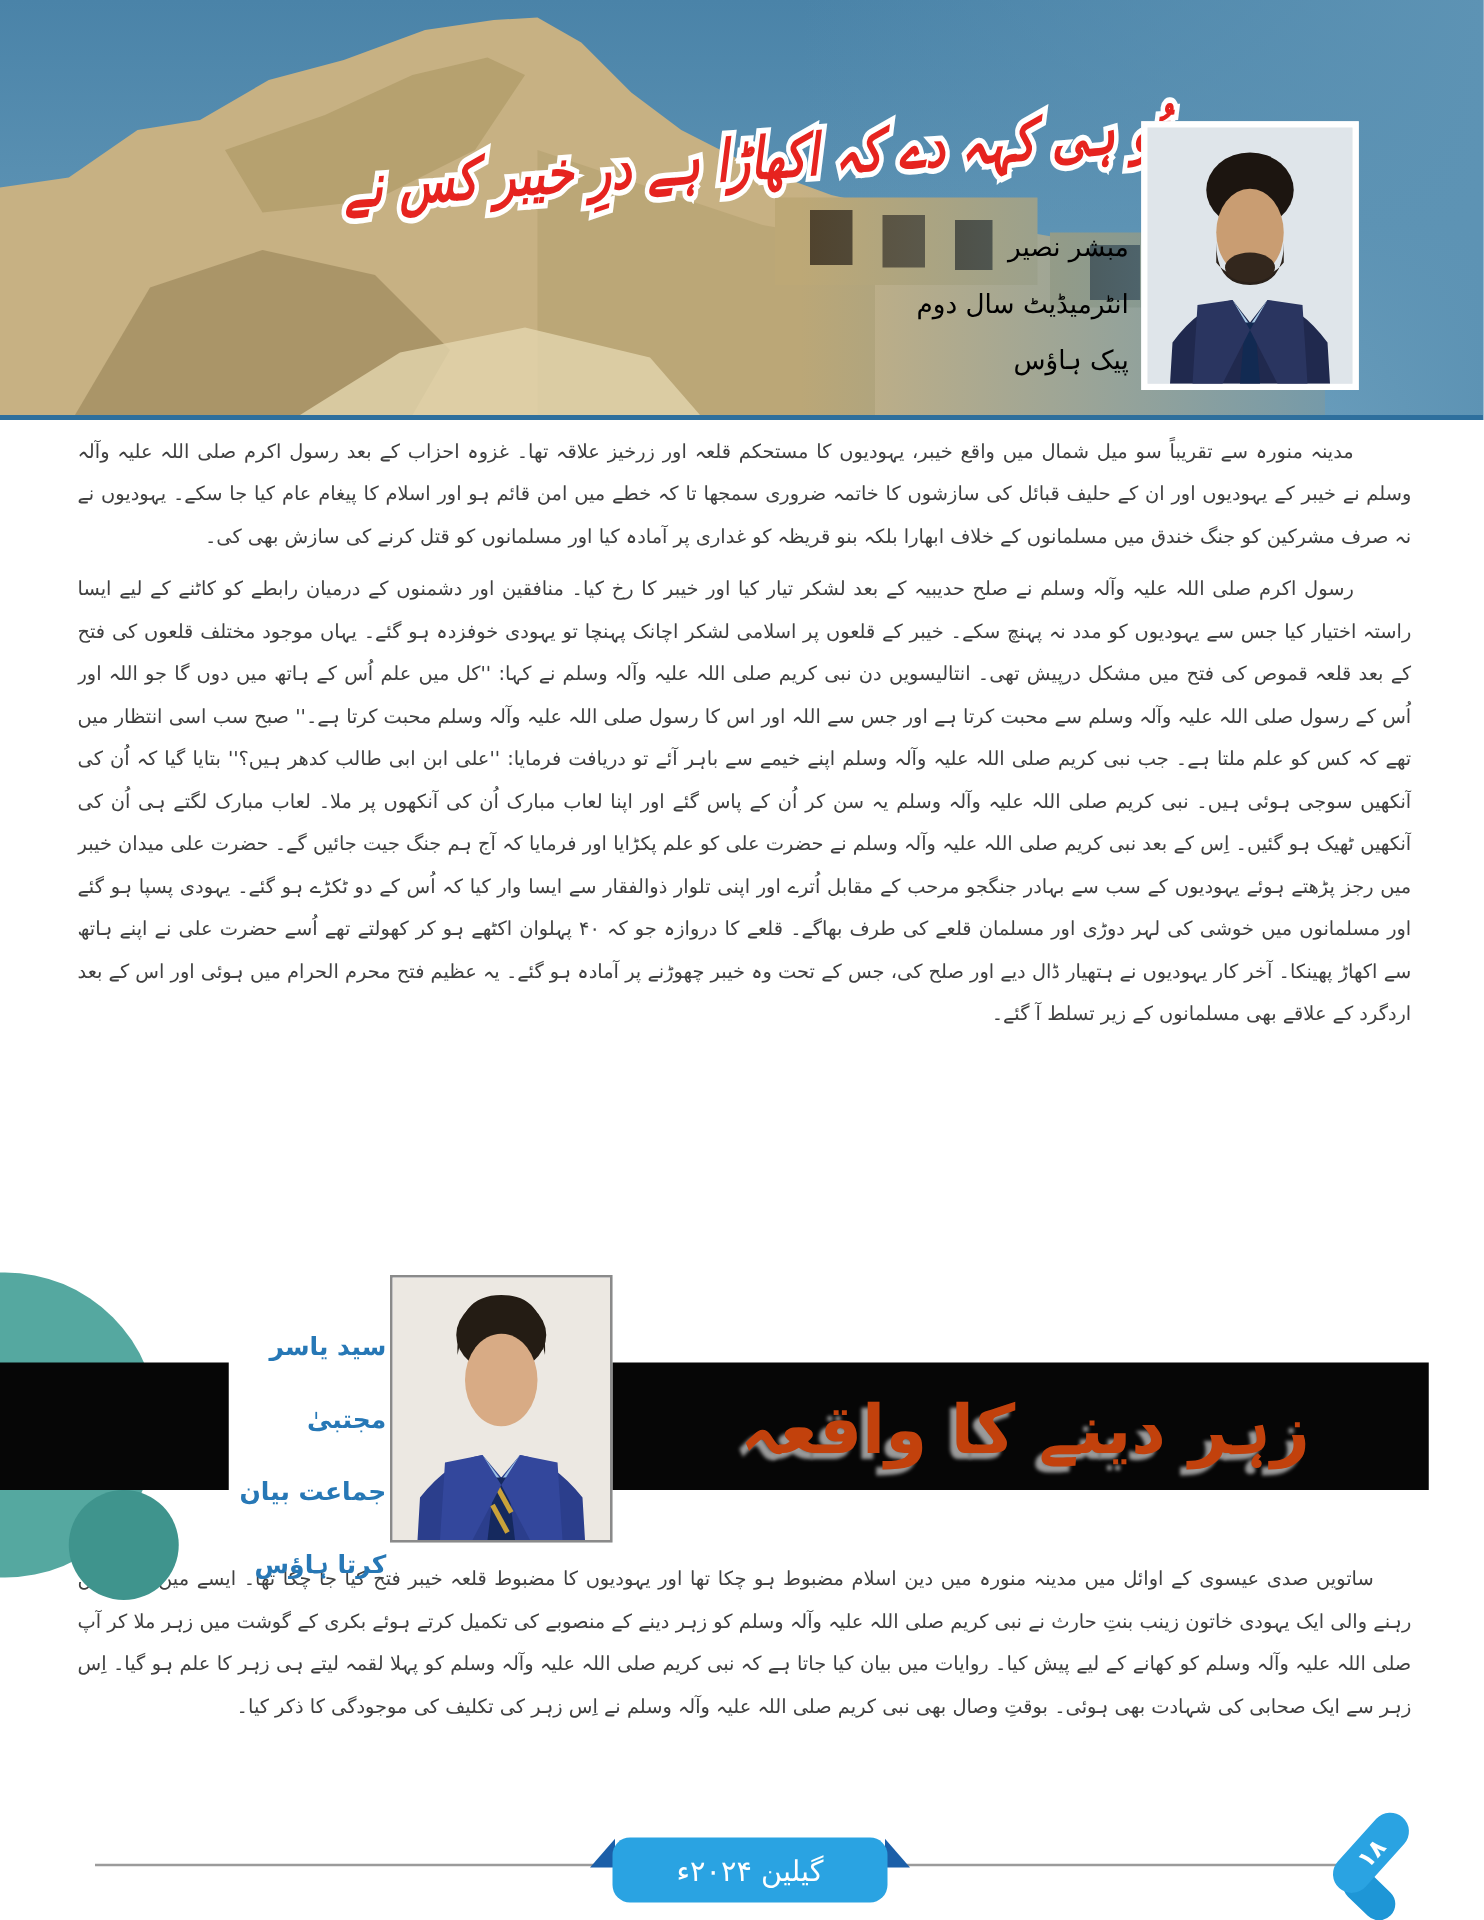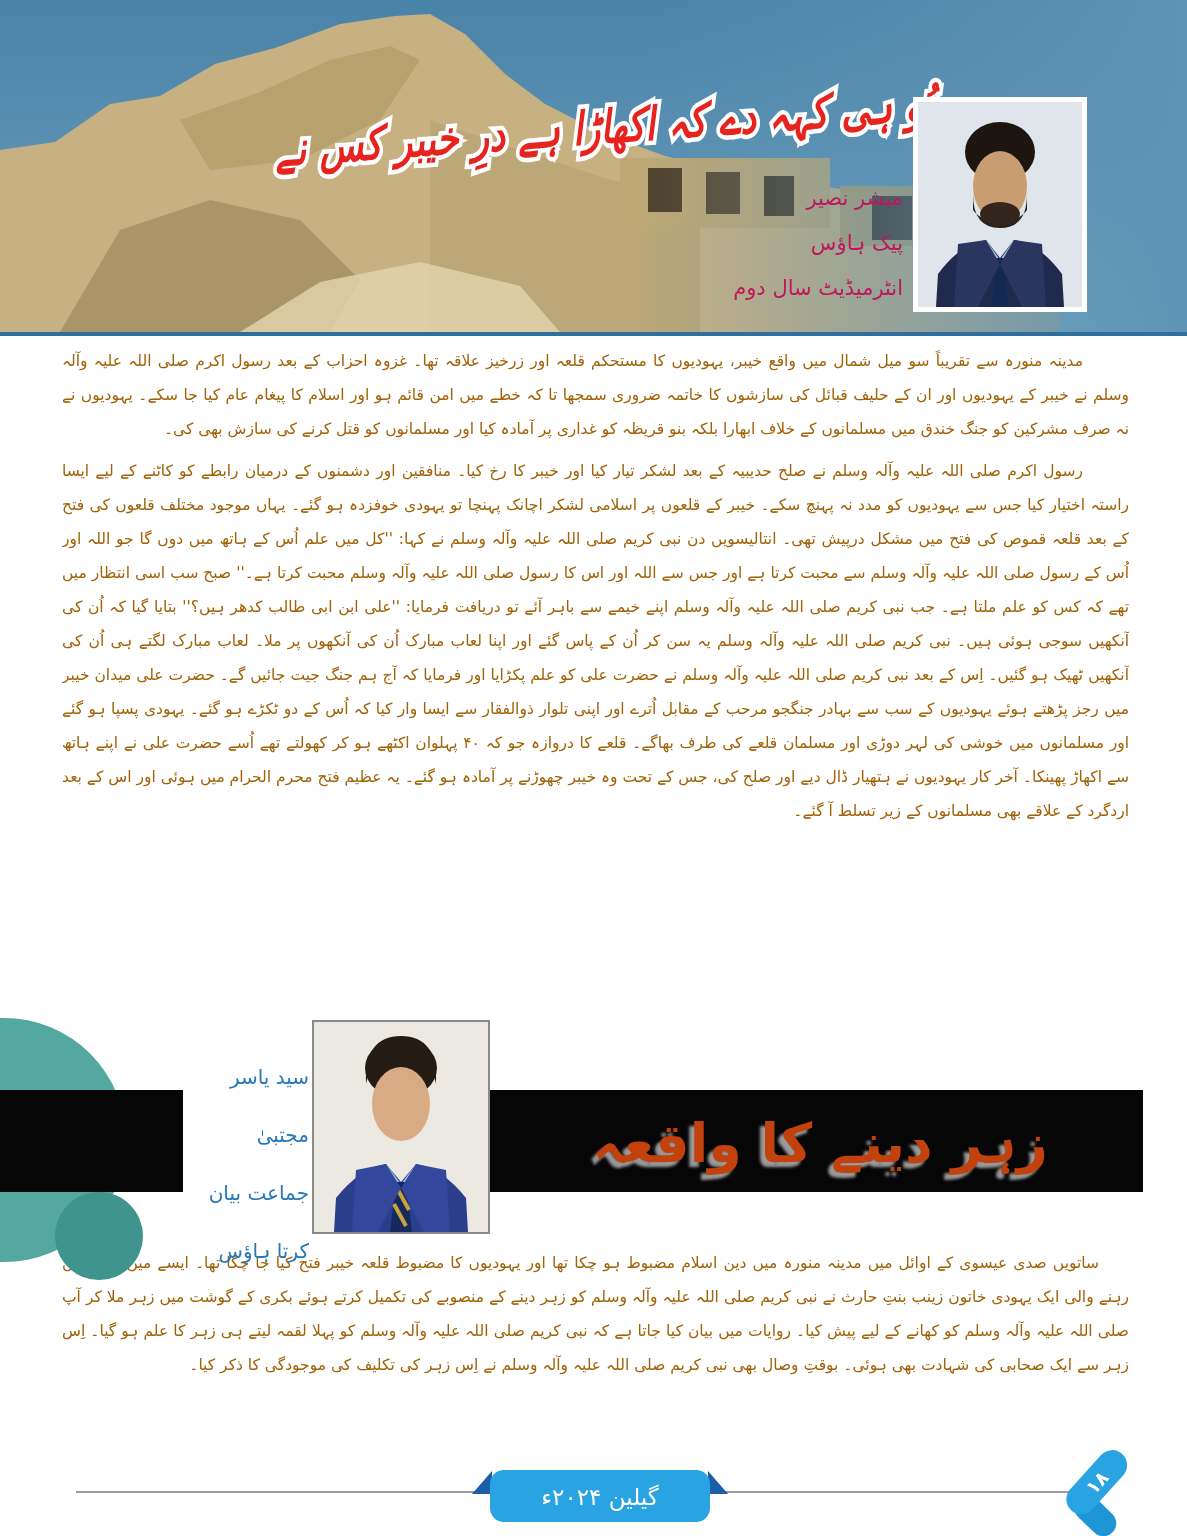--- a/index.html
+++ b/index.html
@@ -10,28 +10,28 @@
   .header{position:absolute;left:0;top:0;width:1187px;height:332px;overflow:hidden;}
   .header-rule{position:absolute;left:0;top:332px;width:1187px;height:4px;background:#2e6f9d;}
   .title-svg{position:absolute;left:255px;top:38px;width:700px;height:160px;overflow:visible;}
 
   
   .photo-frame{position:absolute;background:#e6e9ec;box-sizing:border-box;}
   .photo1{left:913px;top:97px;width:174px;height:215px;border:5px solid #ffffff;}
   .photo2{left:312px;top:1020px;width:178px;height:214px;border:2px solid #8a8a8a;background:#efecе8;z-index:5;}
 
   
-  .caption1{position:absolute;right:284px;top:176px;width:250px;color:#be185d;
+  .caption1{position:absolute;right:284px;top:176px;width:250px;color:#000000;
             font-size:21px;line-height:45px;text-align:right;direction:rtl;}
   .caption2-box{position:absolute;left:183px;top:1016px;width:130px;height:224px;background:#ffffff;z-index:4;}
   .caption2{position:absolute;left:185px;top:1048px;width:124px;color:#2778b6;
-            font-size:20px;line-height:58px;text-align:right;direction:rtl;z-index:6;}
+            font-size:20px;line-height:58px;text-align:right;direction:rtl;z-index:6;font-weight:bold;}
 
   
-  .article{position:absolute;direction:rtl;text-align:justify;color:#a16207;
+  .article{position:absolute;direction:rtl;text-align:justify;color:#404040;
            font-size:15.5px;line-height:34px;overflow:hidden;}
   .article p{margin:0 0 8px 0;text-indent:46px;}
   #article1{top:344px;right:58px;left:62px;height:742px;}
   #article2{top:1246px;right:58px;left:62px;height:214px;}
   #article2 p{text-indent:30px;}
 
   
   .teal-circle-big{position:absolute;left:-118px;top:1018px;width:244px;height:244px;
                    border-radius:50%;background:#55a8a0;z-index:1;}
   .teal-circle-small{position:absolute;left:55px;top:1192px;width:88px;height:88px;
@@ -83,22 +83,22 @@
     </svg>
 
     
     <svg class="title-svg" viewBox="0 0 700 160">
       <text x="350" y="105" text-anchor="middle" direction="rtl" font-family="DejaVu Sans, sans-serif" font-size="46" font-style="italic" font-weight="bold" fill="#e6231f" stroke="#ffffff" stroke-width="9" paint-order="stroke" textLength="660" lengthAdjust="spacingAndGlyphs" transform="rotate(-4 350 105)">تُو ہی کہہ دے کہ اکھاڑا ہے درِ خیبر کس نے</text>
     </svg>
 
     
     <div class="caption1" dir="rtl">
       <div>مبشر نصیر</div>
+      <div>انٹرمیڈیٹ سال دوم</div>
       <div>پیک ہاؤس</div>
-      <div>انٹرمیڈیٹ سال دوم</div>
     </div>
   </div>
   <div class="header-rule"></div>
 
   <div class="photo-frame photo1">
     <svg width="164" height="205" viewBox="0 0 164 205">
       <rect width="164" height="205" fill="#dfe5ea"></rect>
       <ellipse cx="82" cy="50" rx="35" ry="30" fill="#1c1510"></ellipse>
       <ellipse cx="82" cy="84" rx="27" ry="35" fill="#c99d72"></ellipse>
       <path d="M55,92 Q55,126 82,126 Q109,126 109,92 L109,108 Q100,120 82,120 Q64,120 55,108 Z" fill="#2a211a"></path>

